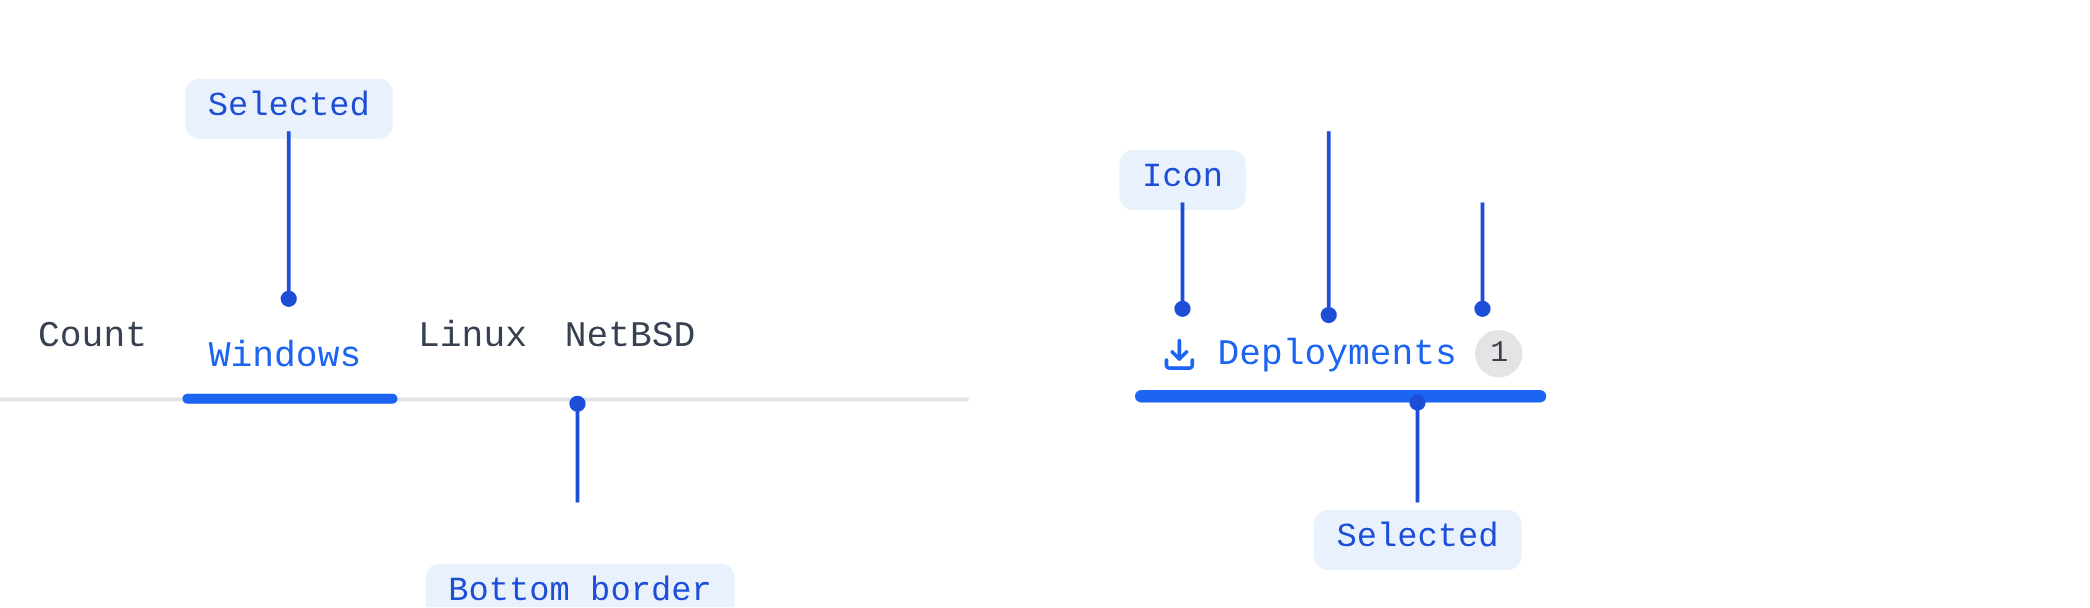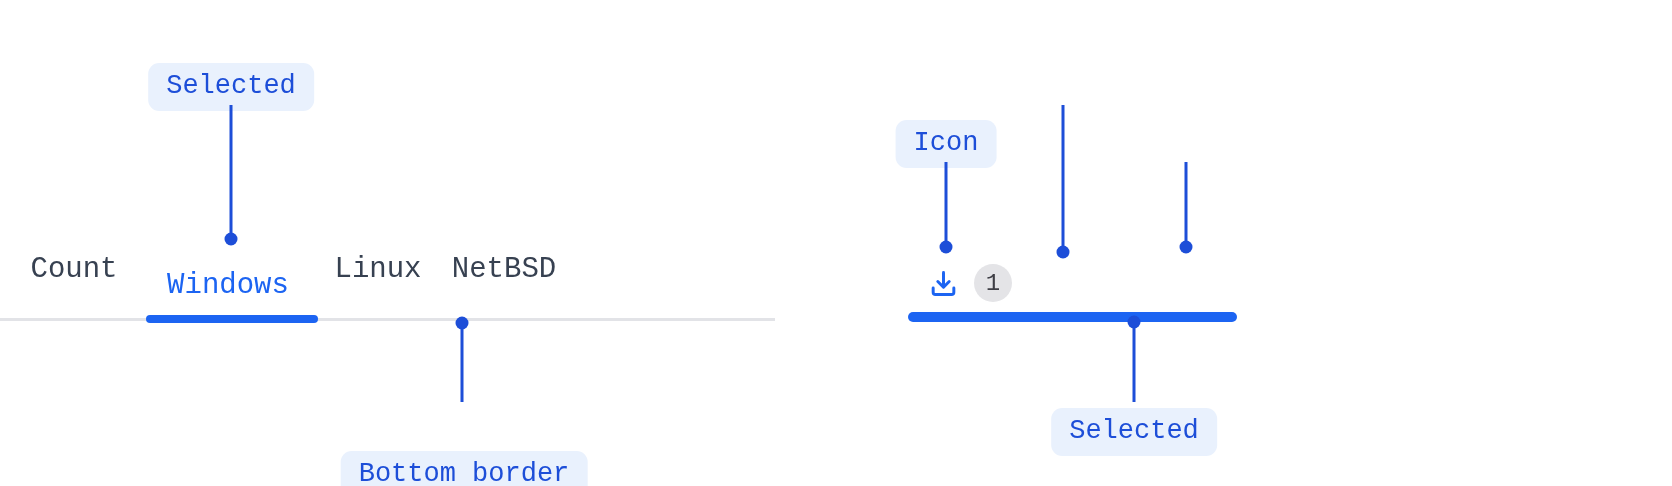--- a/index.html
+++ b/index.html
@@ -141,20 +141,21 @@
 
   <div class="conn" style="left:1186px;top:162px;height:79px;"></div>
   <div class="dot" style="left:1186px;top:247px;"></div>
 
   <div class="tab-item">
     <svg class="dl-icon" viewBox="0 0 24 24" fill="none" stroke="#1c64f2" stroke-width="2.3" stroke-linecap="round" stroke-linejoin="round">
       <path d="M12 3.5v11"></path>
       <path d="M7.6 10.5 12 14.9l4.4-4.4"></path>
       <path d="M4 15.5v3.2a1.8 1.8 0 0 0 1.8 1.8h12.4a1.8 1.8 0 0 0 1.8-1.8v-3.2"></path>
     </svg>
+    <span class="tab-text">Deployments</span>
     <span class="count-badge">1</span>
   </div>
 
   <div class="indicator-bar"></div>
 
   <div class="dot" style="left:1134px;top:322px;"></div>
   <div class="conn" style="left:1134px;top:328px;height:74px;"></div>
   <div class="pill" style="left:1134px;top:408px;">Selected</div>
 
 </div>

